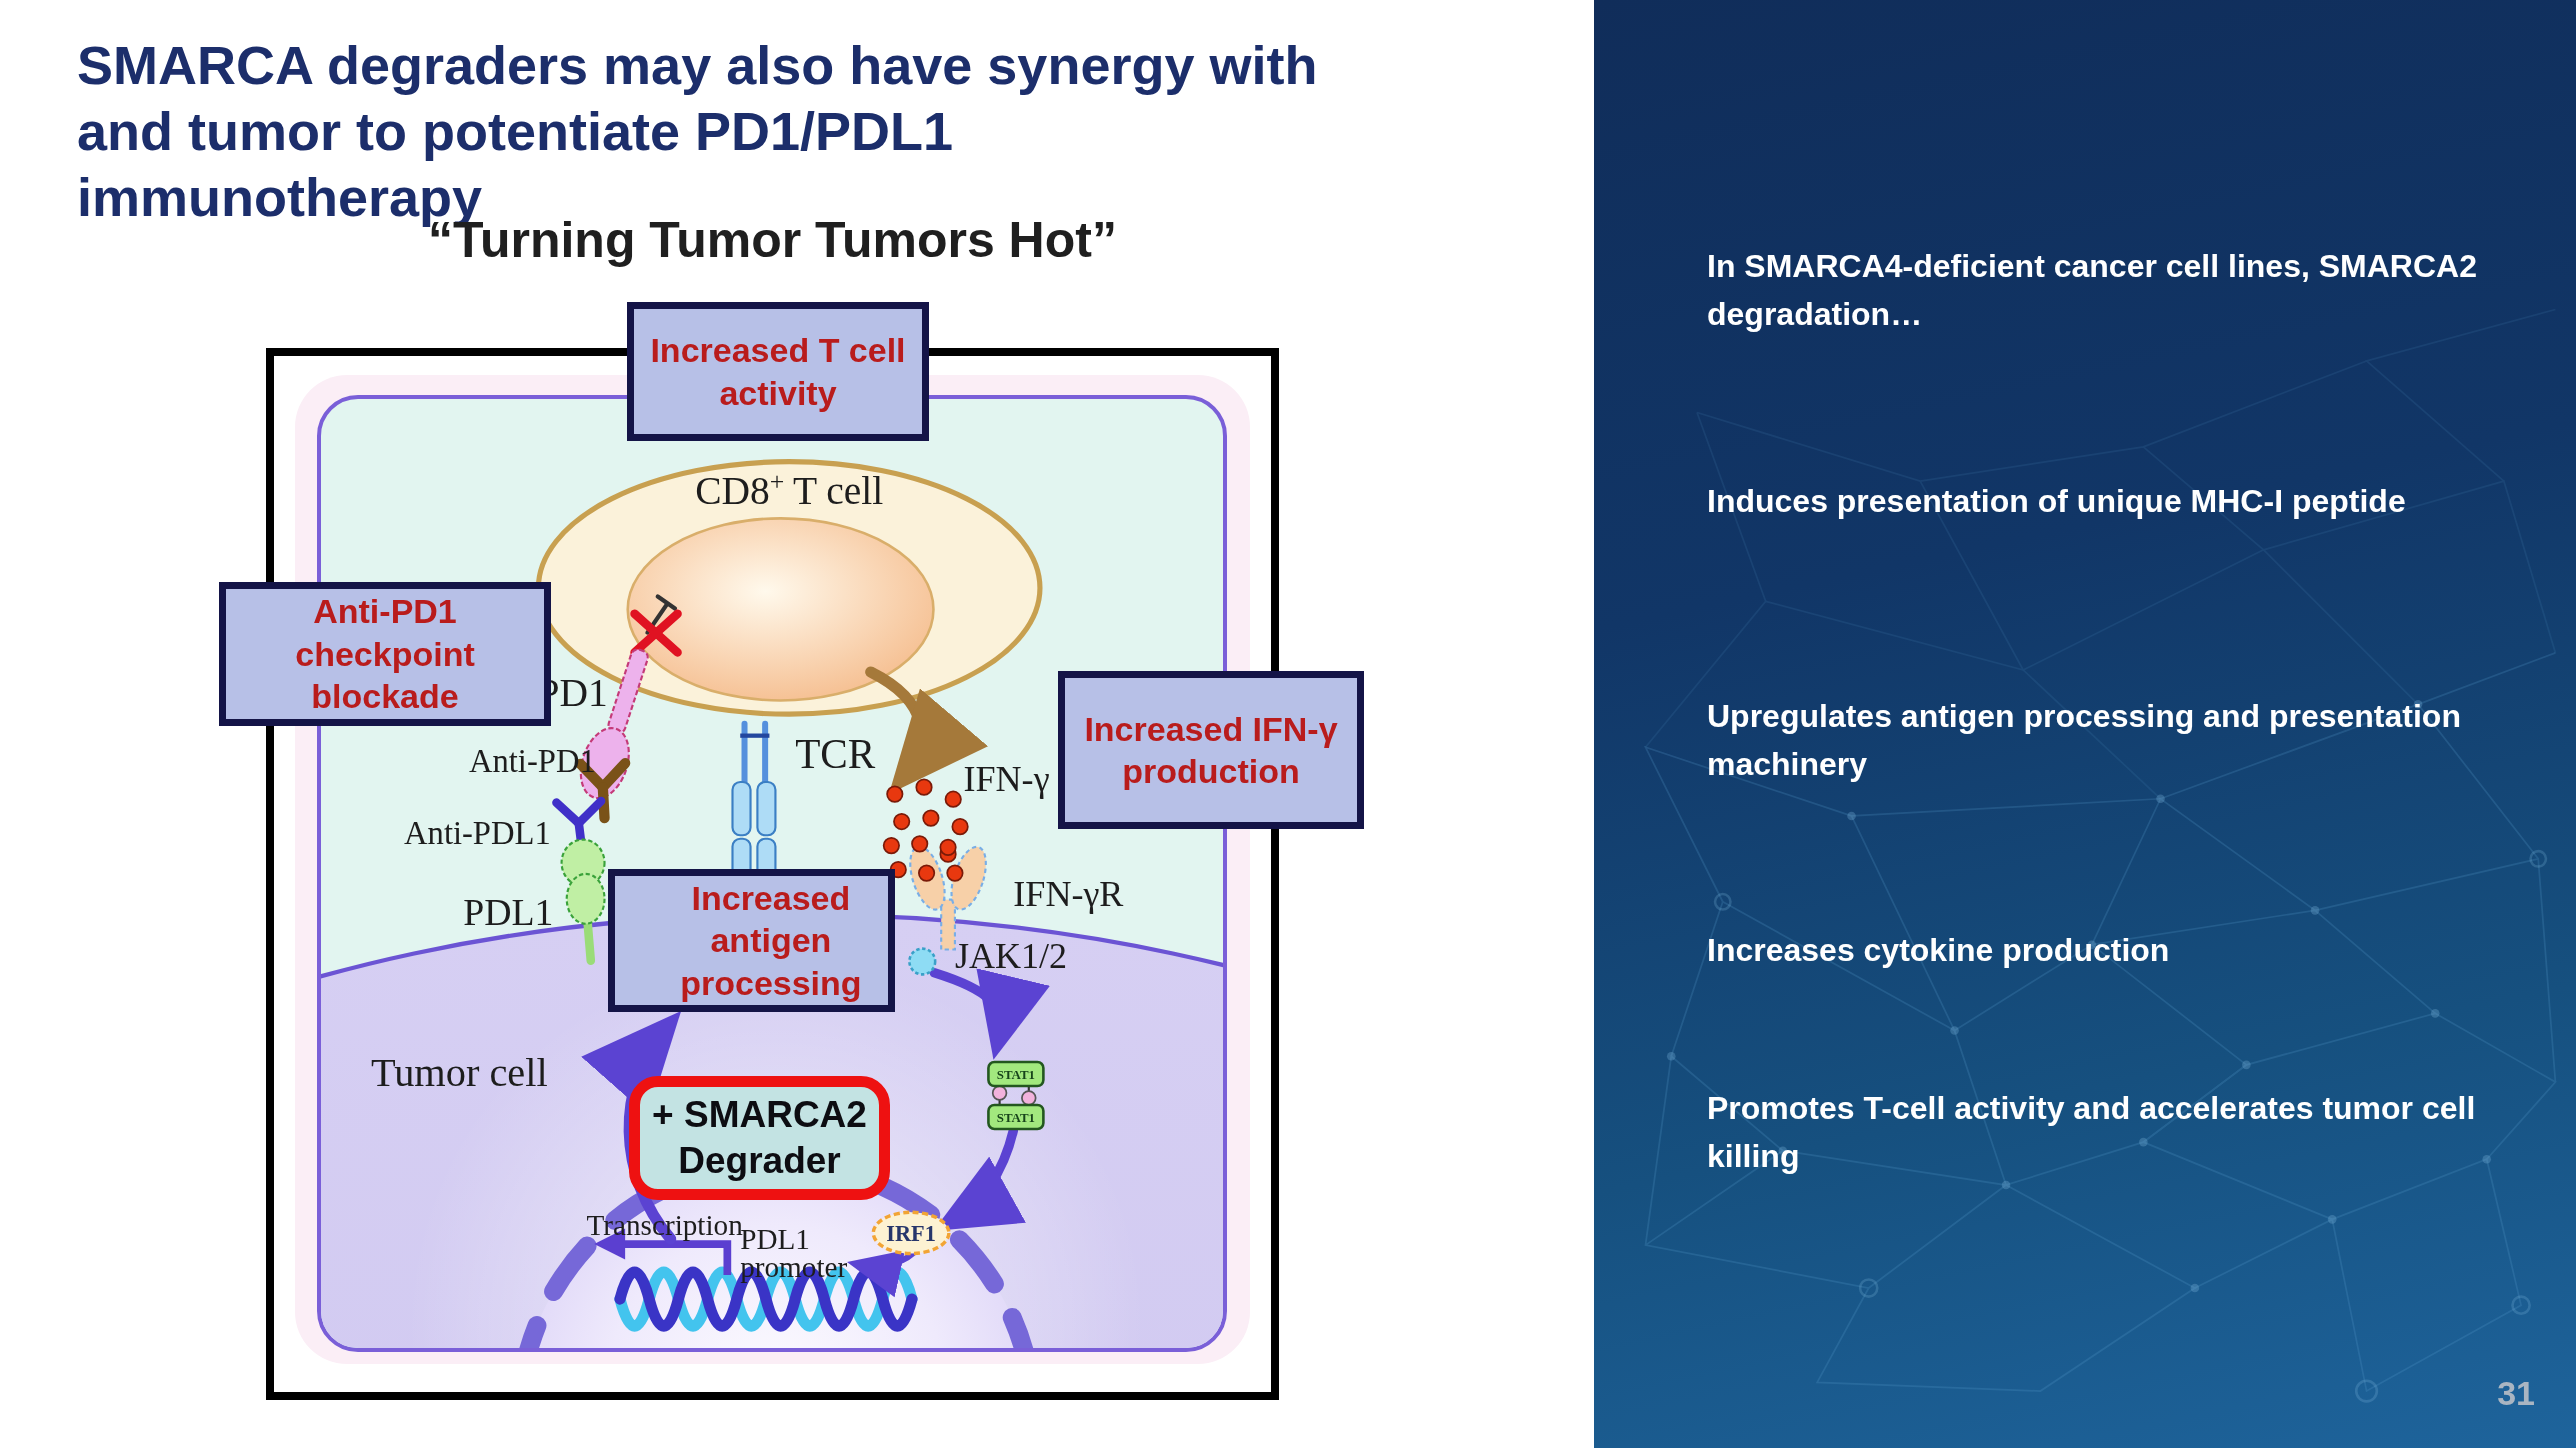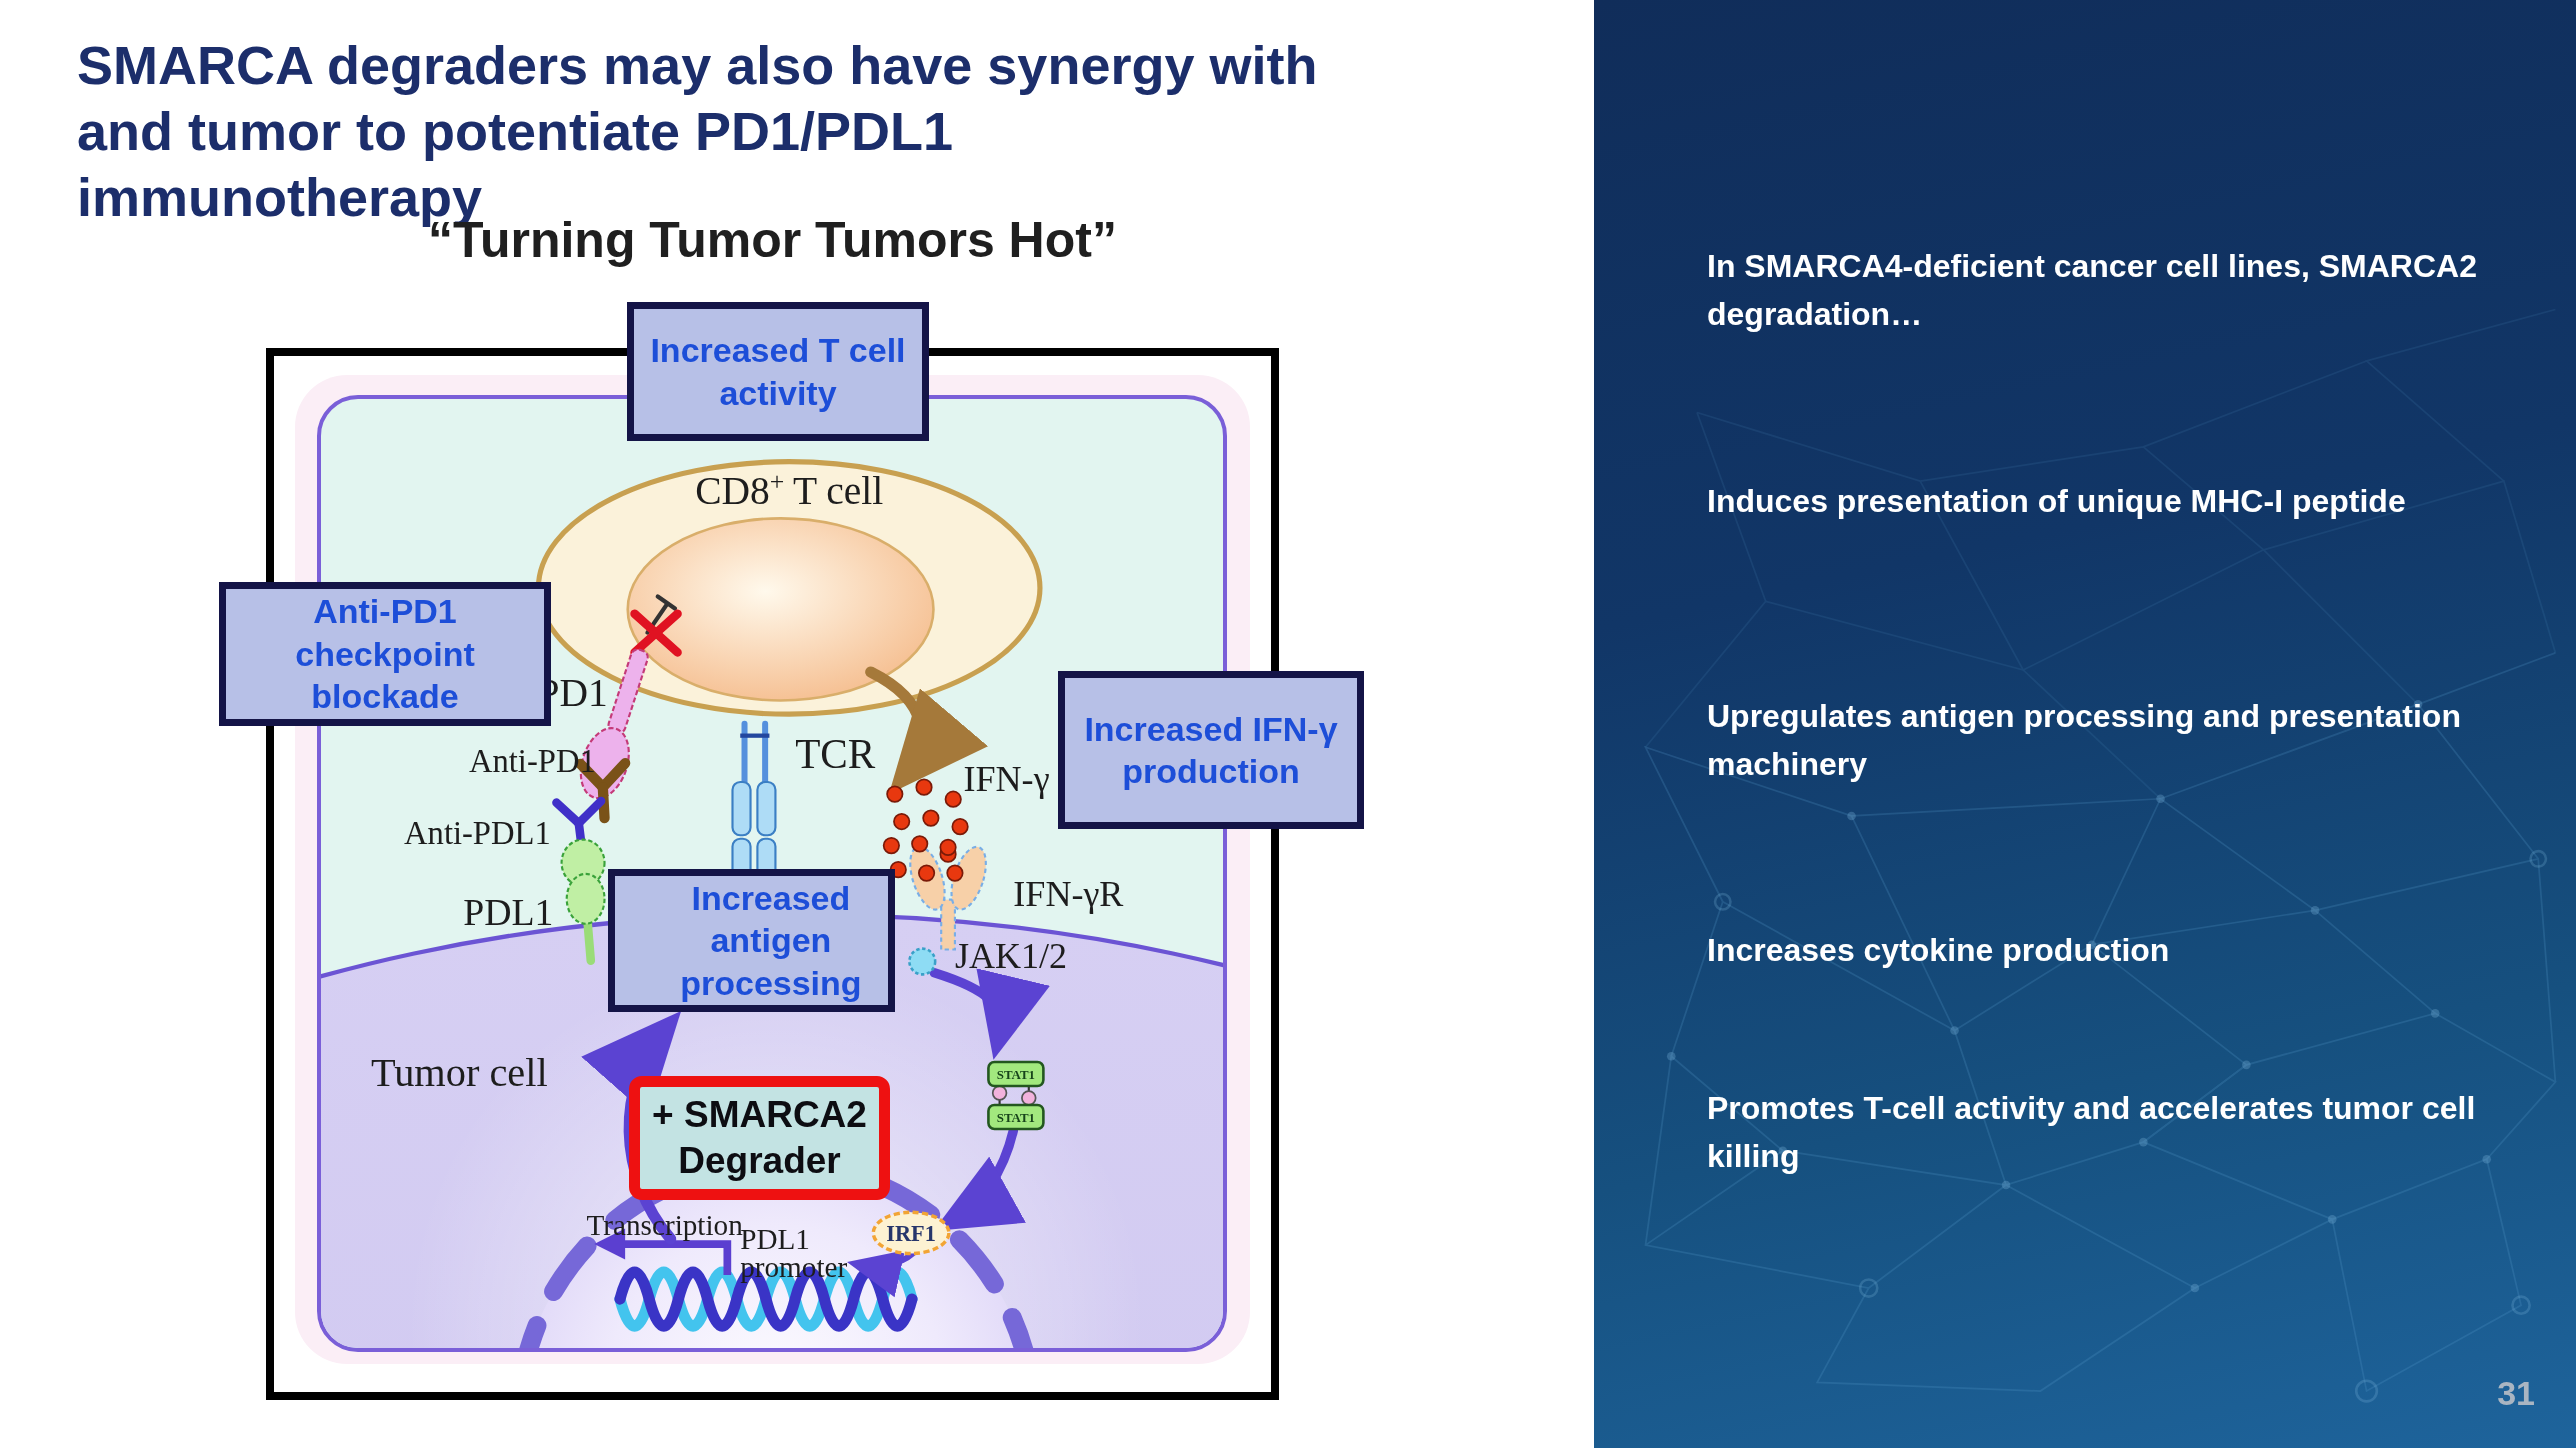--- a/index.html
+++ b/index.html
@@ -12,28 +12,28 @@
   .diagram{position:absolute;left:266px;top:348px;width:1013px;height:1052px;
            border:8.6px solid #000;background:#fff;box-sizing:border-box;}
   .pinkframe{position:absolute;left:20.6px;top:19px;width:955px;height:989px;
              background:#fbeef6;border-radius:52px;}
   .innerrect{position:absolute;left:43px;top:39px;width:910px;height:957px;
              background:#e2f5f0;border:4.3px solid #7a5fd8;border-radius:41px;
              box-sizing:border-box;overflow:hidden;}
   .art{position:absolute;left:0;top:0;}
   .callout{position:absolute;z-index:5;background:#b7c0e7;border:7.7px solid #141447;
            display:flex;align-items:center;justify-content:center;text-align:center;
-           font-weight:bold;color:#1d4ed8;font-size:34px;line-height:1.25;
+           font-weight:bold;color:#b91c1c;font-size:34px;line-height:1.25;
            box-sizing:border-box;padding:5.2px;}
   #co-tcell{left:627px;top:302px;width:302px;height:139px;}
   #co-antipd1{left:219px;top:582px;width:332px;height:144px;}
   #co-ifn{left:1058px;top:671px;width:306px;height:158px;}
   #co-antigen{left:608px;top:869px;width:287px;height:143px;padding-left:44px;}
   .smarca{position:absolute;z-index:6;left:629px;top:1076px;width:261px;height:124px;
-          background:#c3e3e3;border:11px solid #ee1111;border-radius:13px;
+          background:#c3e3e3;border:11px solid #ee1111;border-radius:29px;
           display:flex;align-items:center;justify-content:center;text-align:center;
           font-weight:bold;font-size:37px;color:#0d0d12;box-sizing:border-box;line-height:1.25;}
   .panel{position:absolute;left:1594px;top:0;width:982px;height:1449px;overflow:hidden;
          background:linear-gradient(168deg,#102d5a 0%,#113667 38%,#16507f 72%,#1e649c 100%);}
   .mesh{position:absolute;left:0;top:0;}
   .bullet{position:absolute;left:113px;width:790px;text-align:left;color:#ffffff;
           font-weight:bold;font-size:32px;line-height:1.5;}
   #b0{top:242px}#b1{top:477px}#b2{top:692px}#b3{top:926px}#b4{top:1084px}
   .pageno{position:absolute;right:41px;top:1374px;font-size:34px;font-weight:bold;color:#a9b5c2;text-align:right;}
 </style>

